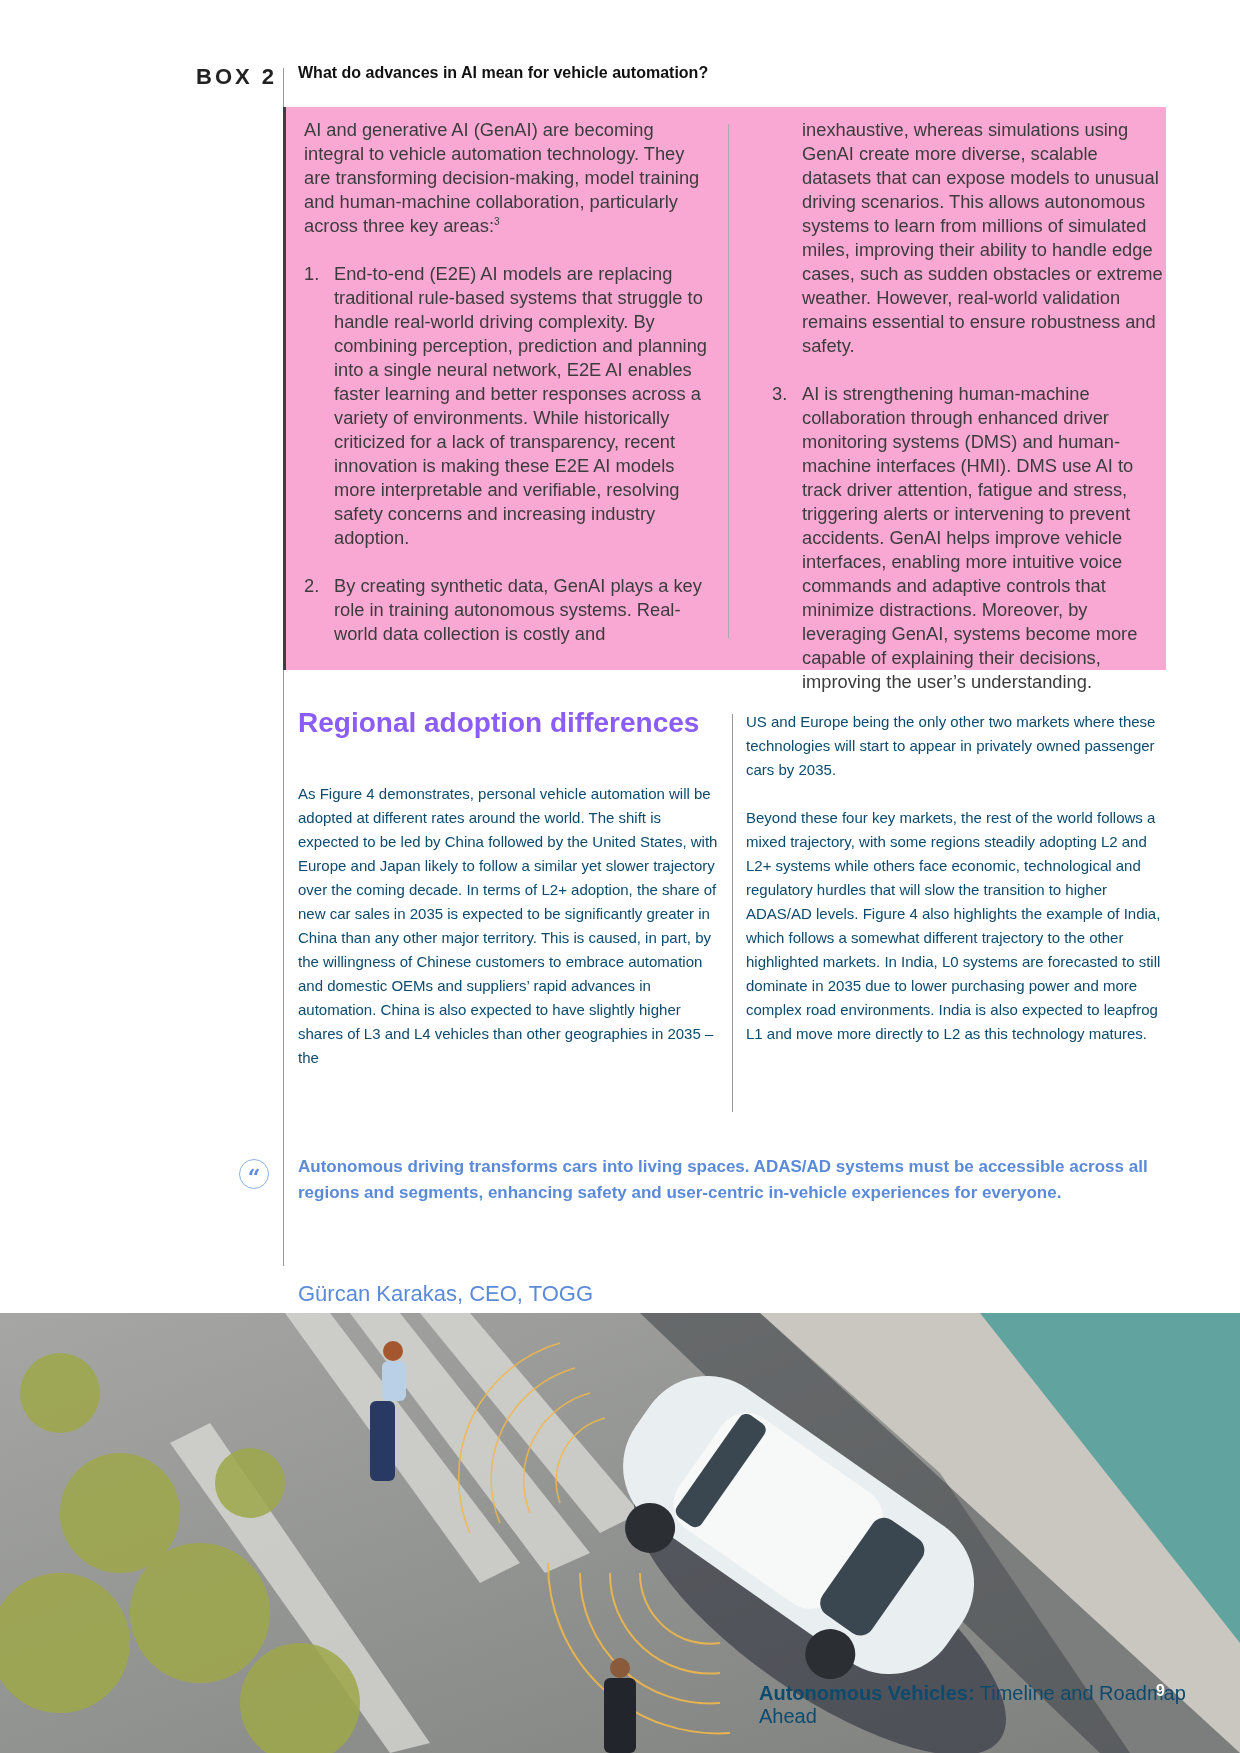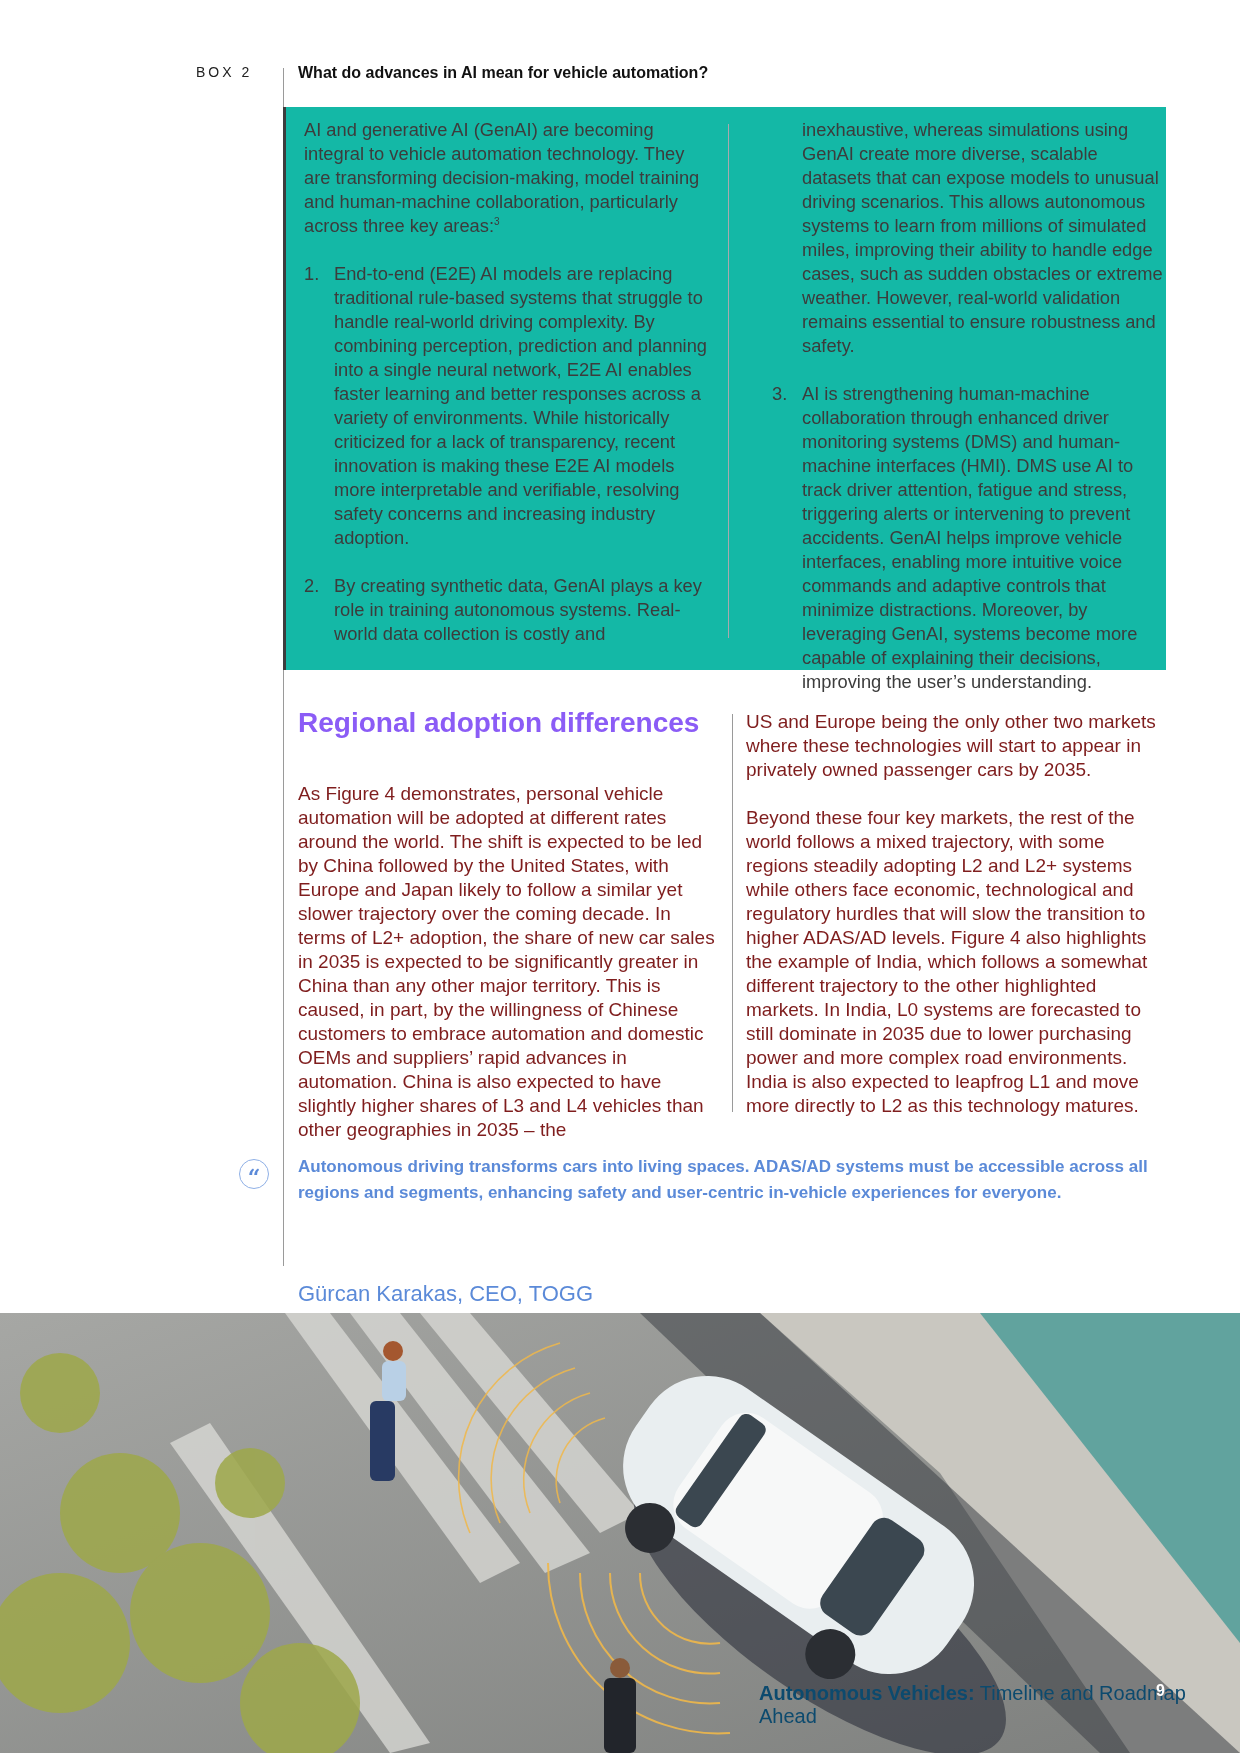--- a/index.html
+++ b/index.html
@@ -1,35 +1,35 @@
 <!DOCTYPE html>
 <html><head>
 <meta charset="utf-8">
 <style>
   * { box-sizing: border-box; margin: 0; padding: 0; }
   html, body { width: 1240px; height: 1753px; background: #ffffff; overflow: hidden; }
   body { position: relative; font-family: "Liberation Sans", sans-serif; color: #3a3a3a; }
 
-  .box-label { position: absolute; left: 196px; top: 64px; font-size: 14px; letter-spacing: 3px; color: #222; font-weight: 400; }
+  .box-label { position: absolute; left: 196px; top: 64px; font-size: 22px; letter-spacing: 3px; color: #222; font-weight: 700; }
   .box-title { position: absolute; left: 298px; top: 64px; font-size: 16px; font-weight: 700; color: #111; }
   .rule-top { position: absolute; left: 283px; top: 68px; width: 1px; height: 40px; background: #9a9a9a; }
 
-  .box { position: absolute; left: 283px; top: 107px; width: 883px; height: 563px; background: #14b8a6; border-left: 3px solid #3d3d3d; }
+  .box { position: absolute; left: 283px; top: 107px; width: 883px; height: 563px; background: #f9a8d4; border-left: 3px solid #3d3d3d; }
   .box-divider { position: absolute; left: 442px; top: 17px; width: 1px; height: 514px; background: #a9a9ae; }
   .box-col { position: absolute; top: 11px; font-size: 18.3px; line-height: 24px; color: #3c3c3c; }
   .box-col.left { left: 18px; width: 410px; }
   .box-col.right { left: 486px; width: 392px; }
   .para { margin-bottom: 24px; }
   .para sup { font-size: 10px; vertical-align: super; line-height: 0; }
   .li { position: relative; padding-left: 30px; margin-bottom: 24px; }
   .li .num { position: absolute; left: 0; top: 0; }
 
   .rule-main { position: absolute; left: 283px; top: 670px; width: 1px; height: 596px; background: #9a9a9a; }
   .section-title { position: absolute; left: 298px; top: 707px; font-size: 28px; font-weight: 700; color: #8b5cf6; }
-  .reg-col { position: absolute; font-size: 19px; line-height: 24px; color: #7f1d1d; }
+  .reg-col { position: absolute; font-size: 15px; line-height: 24px; color: #0c4a6e; }
   .reg-col.left { left: 298px; top: 782px; width: 425px; }
   .reg-col.right { left: 746px; top: 710px; width: 420px; }
   .reg-divider { position: absolute; left: 732px; top: 714px; width: 1px; height: 398px; background: #9a9a9a; }
 
   .quote-icon { position: absolute; left: 239px; top: 1159px; width: 30px; height: 30px; border: 1.5px solid #8fb0e6; border-radius: 50%; color: #5b8ad8; font-family: "DejaVu Serif", serif; font-weight: 700; font-size: 22px; line-height: 34px; text-align: center; }
   .quote { position: absolute; left: 298px; top: 1154px; width: 860px; font-size: 17px; line-height: 26px; font-weight: 700; color: #5b8ad8; }
   .quote-author { position: absolute; left: 298px; top: 1244px; font-size: 22px; color: #5b8ad8; margin-top: 37px; }
 
   .photo { position: absolute; left: 0; top: 1313px; width: 1240px; height: 440px; overflow: hidden; background: #8d8f8c; }
   .photo svg { position: absolute; left: 0; top: 0; }

